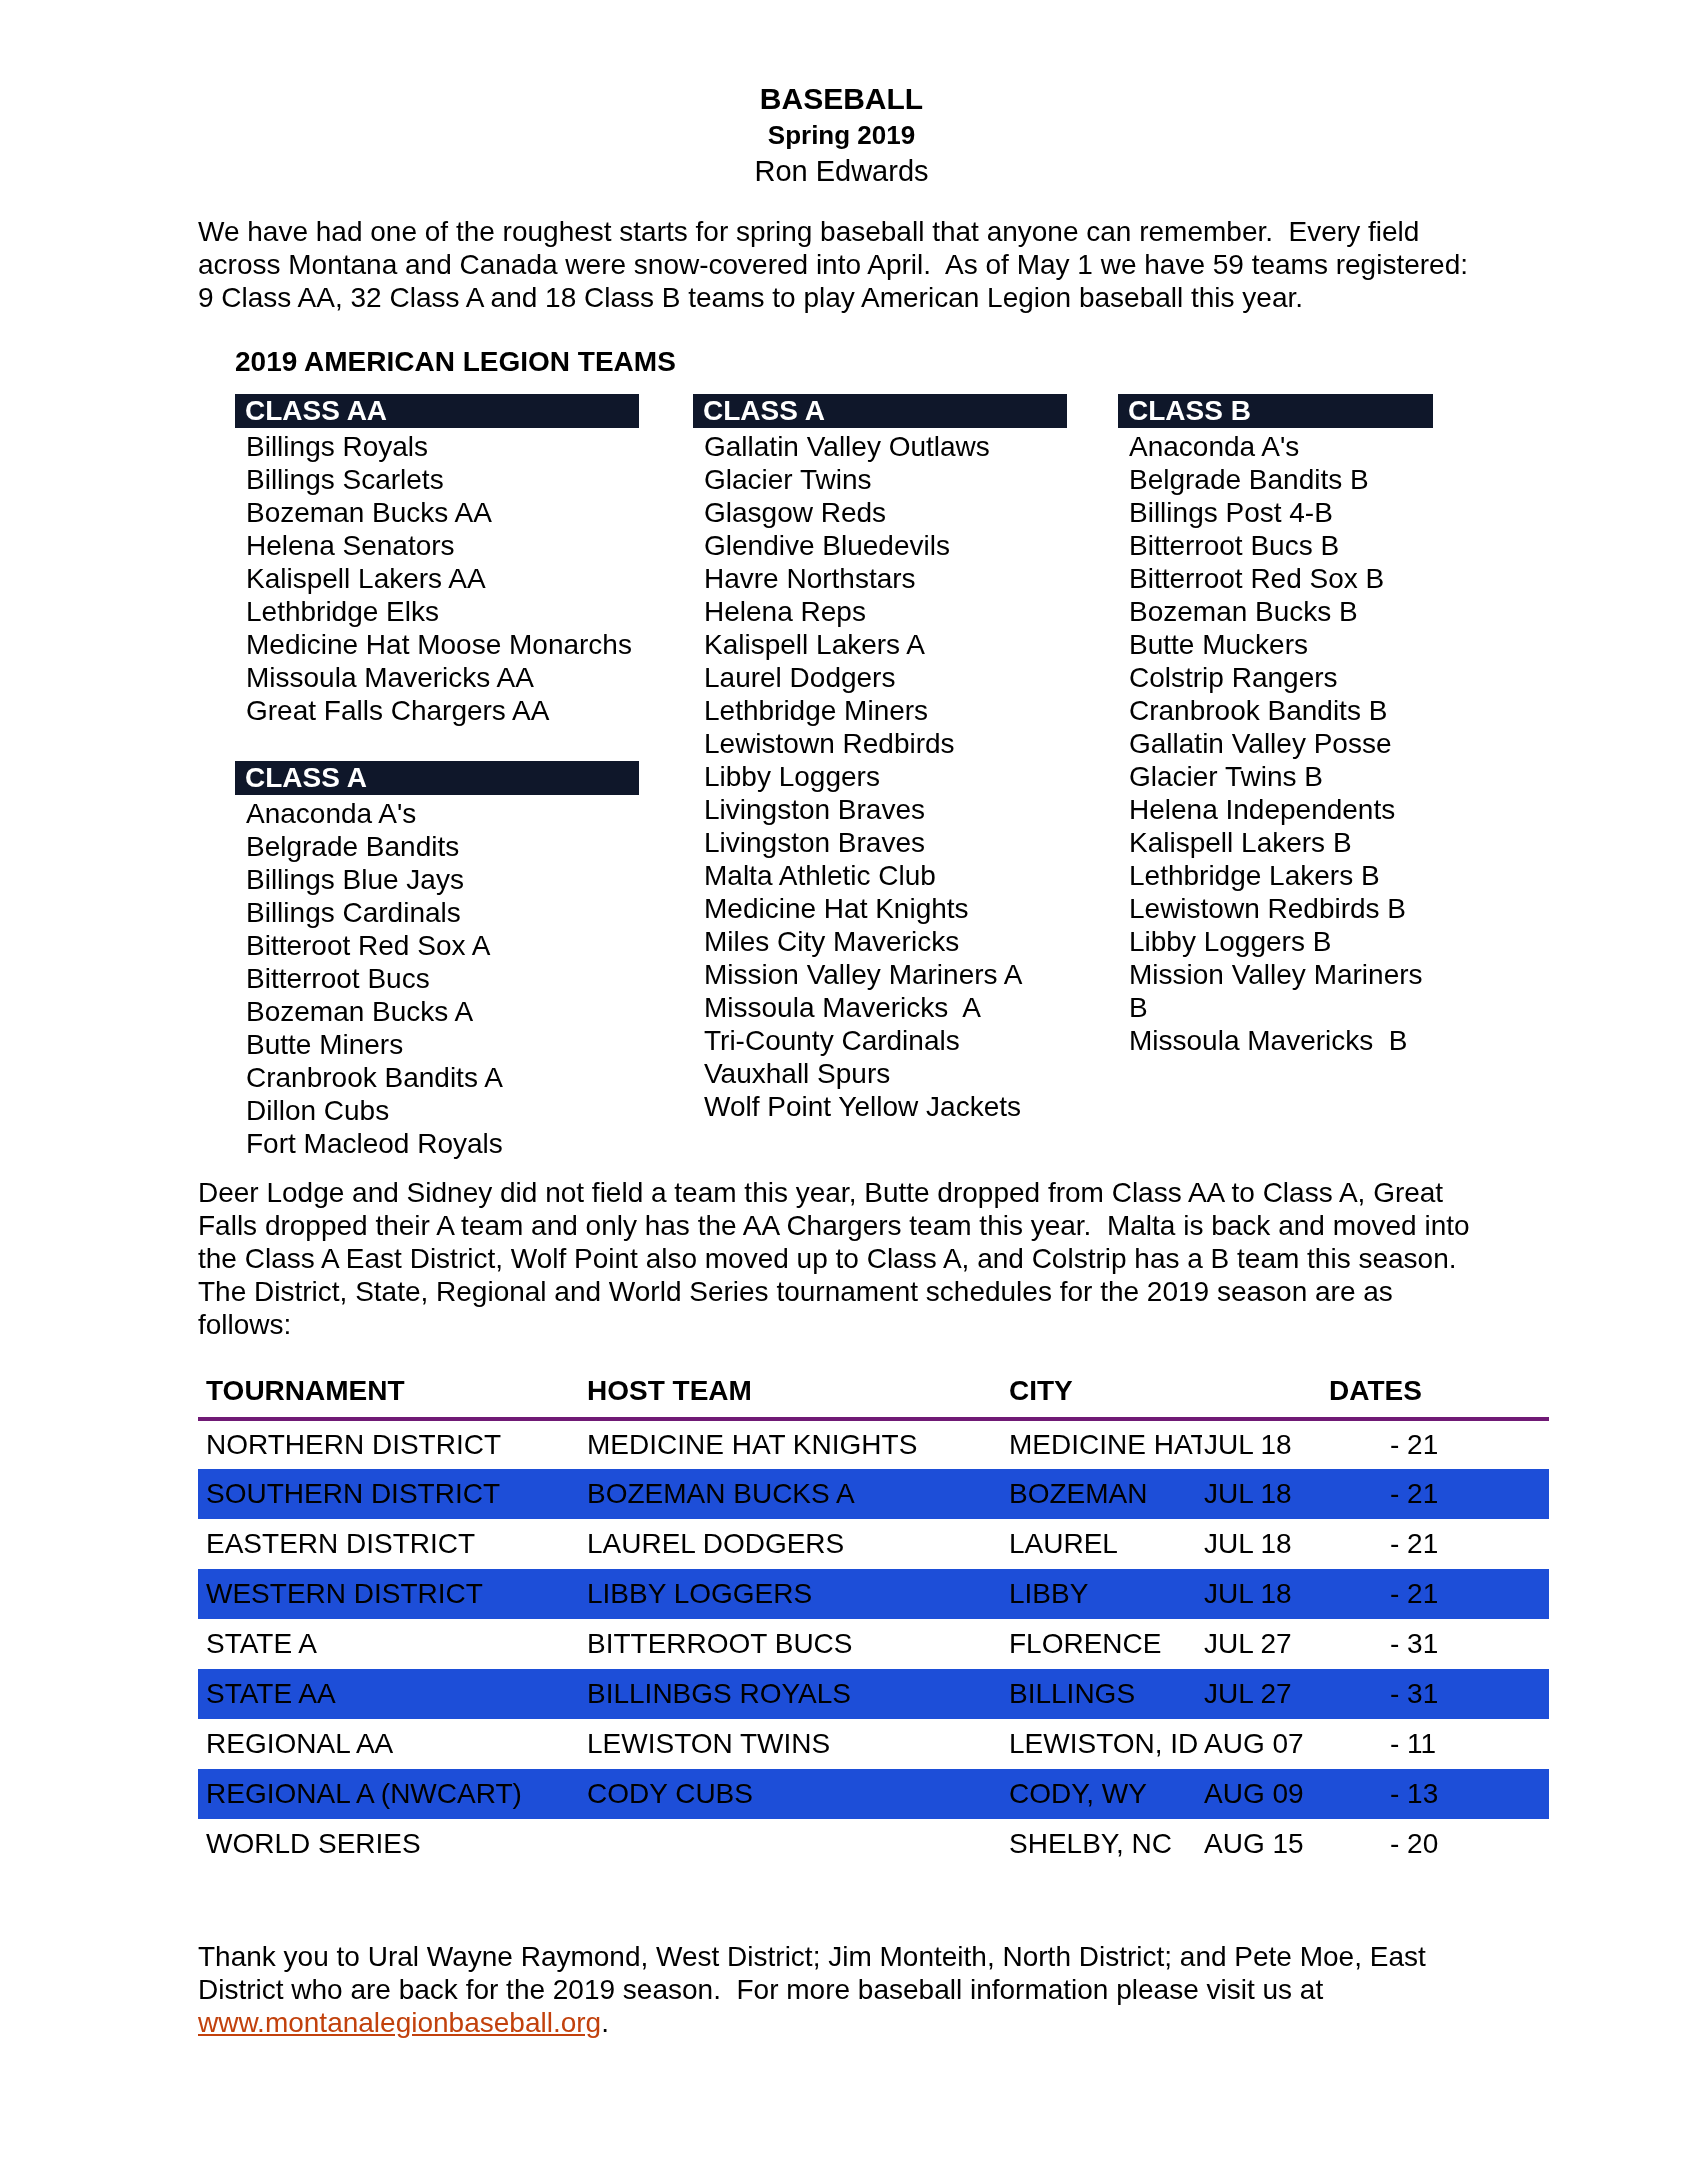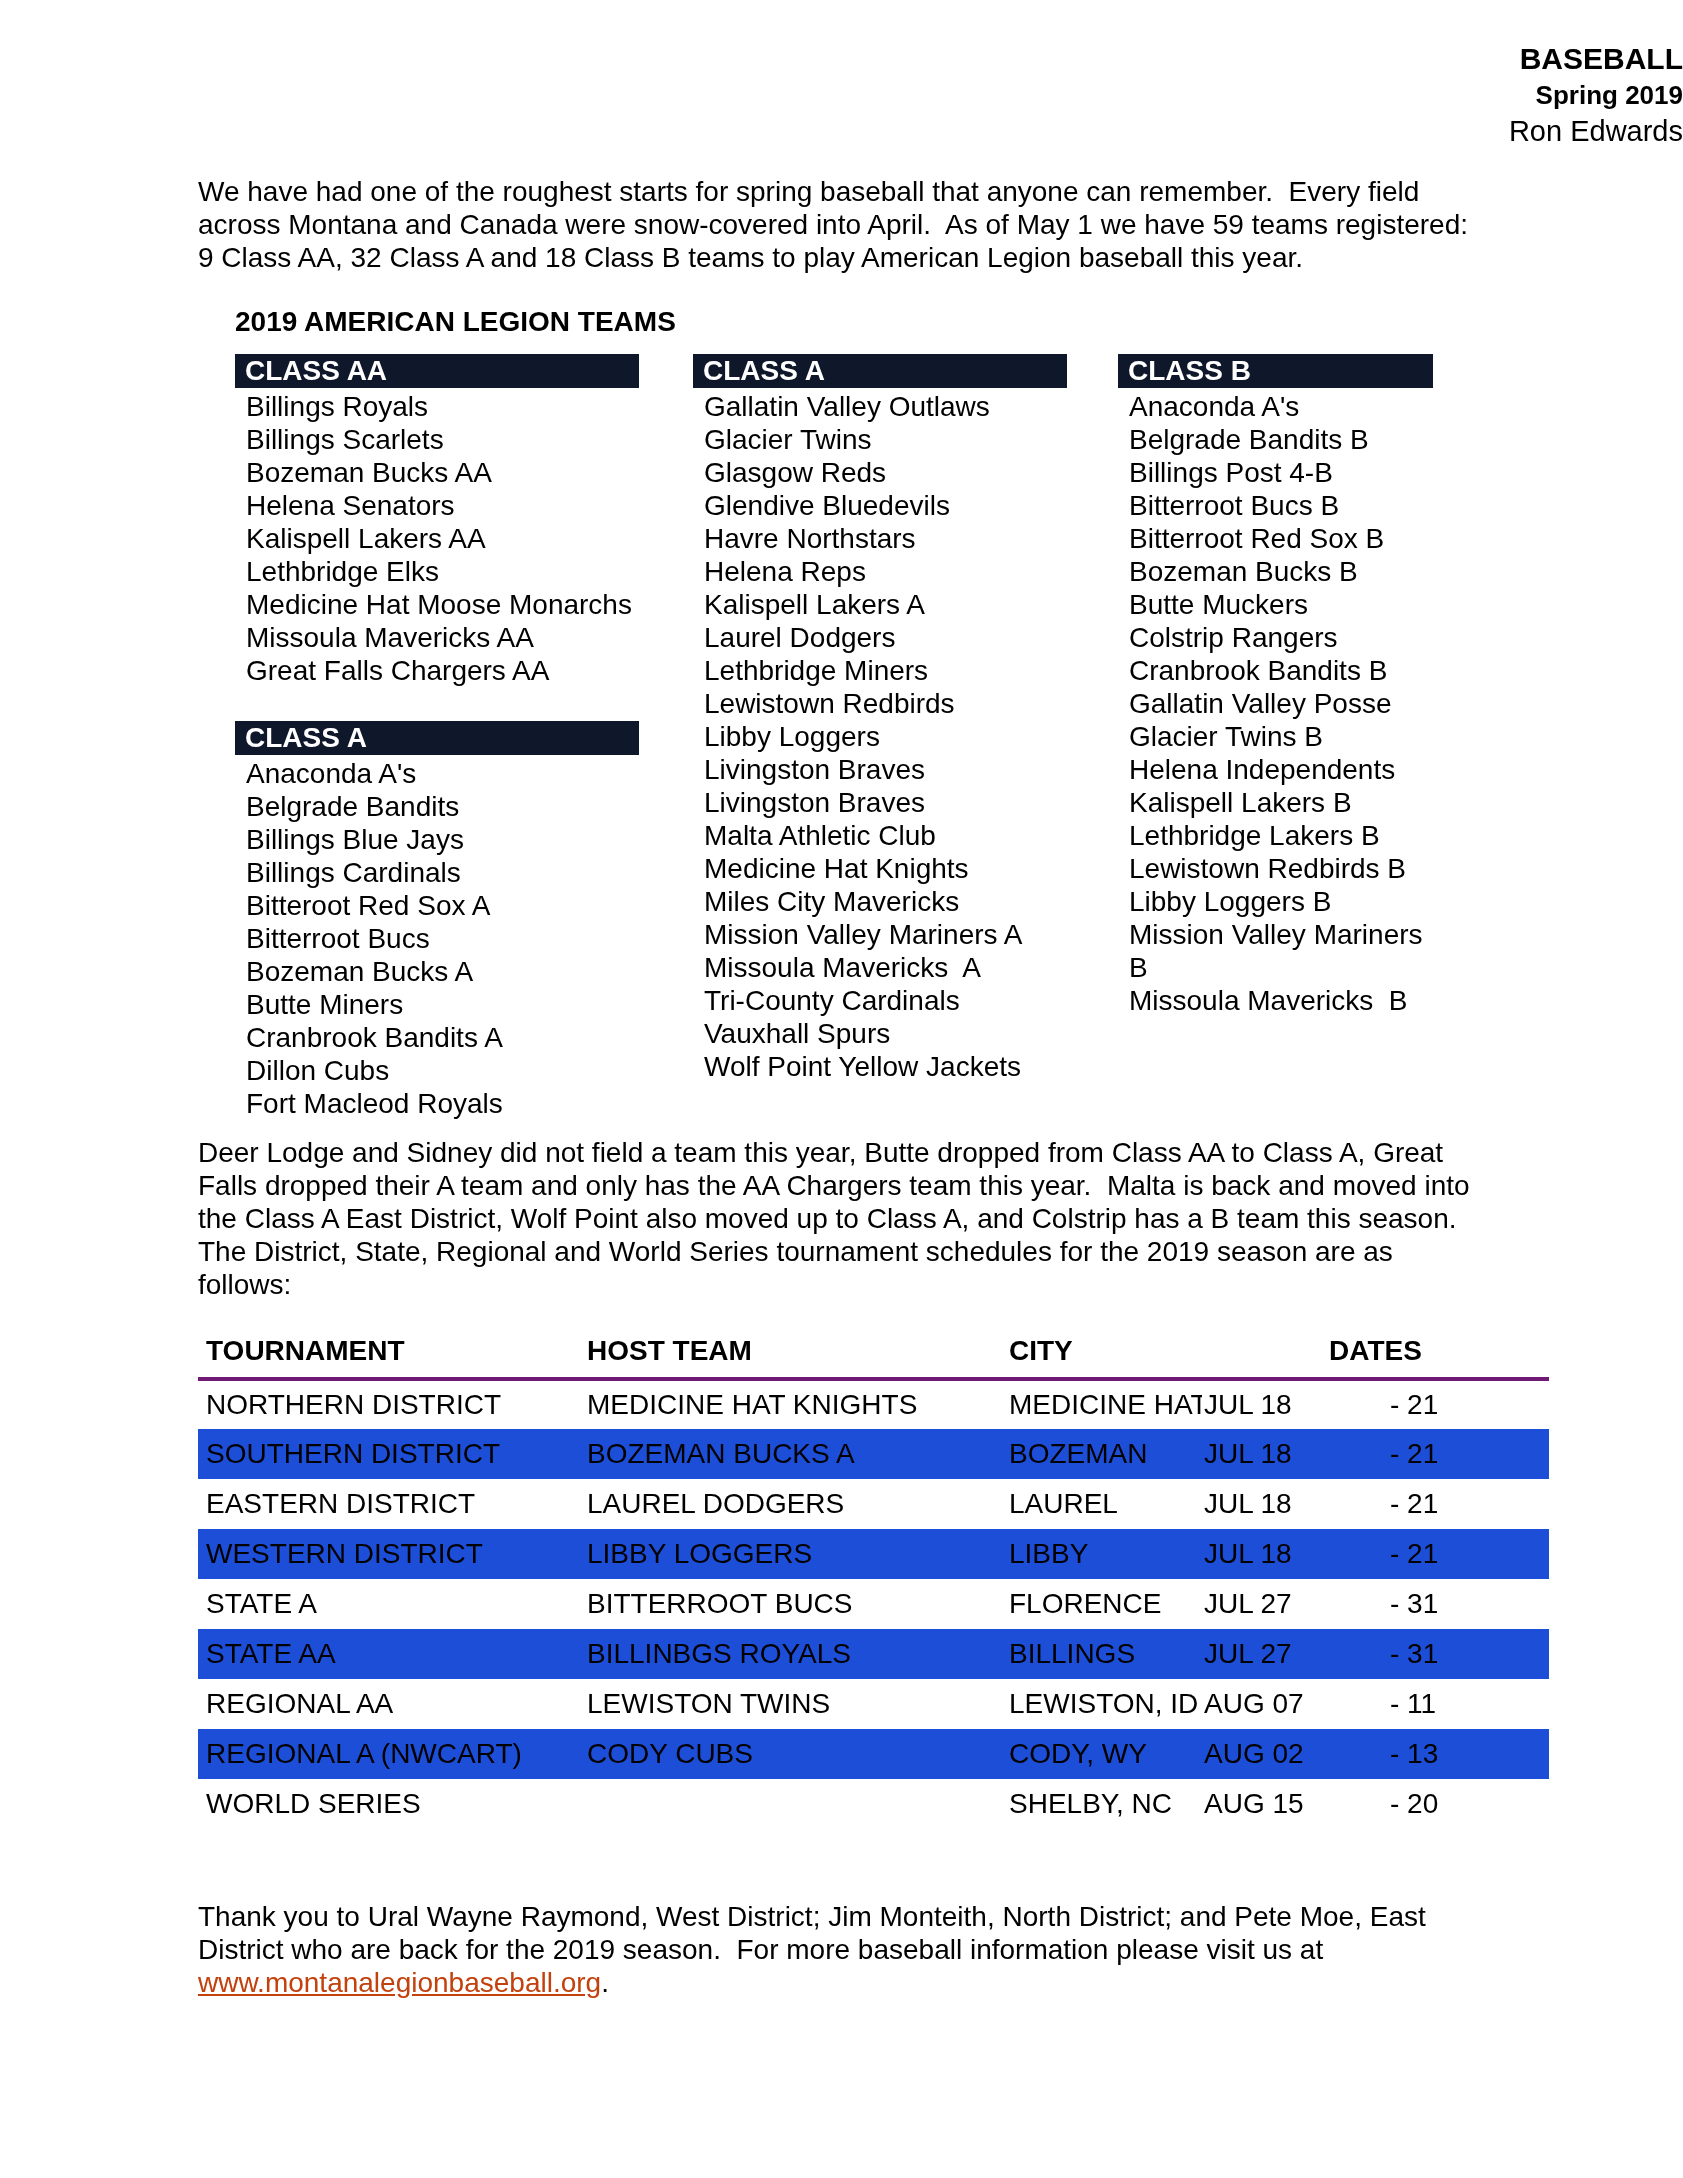--- a/index.html
+++ b/index.html
@@ -6,21 +6,21 @@
   html,body { background:#ffffff; }
   .page {
     position:relative;
     width:1683px; height:2178px;
     background:#ffffff;
     font-family:"Liberation Sans", sans-serif;
     color:#000000;
     font-size:28px;
     overflow:hidden;
   }
-  .title-block { padding-top:41px; text-align:right; line-height:36px; }
+  .title-block { padding-top:81px; text-align:center; line-height:36px; }
   .doc-title    { font-weight:bold; font-size:30px; }
   .doc-subtitle { font-weight:bold; font-size:26px; }
   .doc-author   { font-size:29px; }
 
   .para {
     margin-left:198px;
     width:1272px;
     line-height:33px;
     white-space:pre-wrap;
   }
@@ -262,21 +262,21 @@
         <td>REGIONAL AA</td>
         <td>LEWISTON TWINS</td>
         <td>LEWISTON, ID</td>
         <td class="date-cell">AUG 07</td>
         <td class="date-cell">- 11</td>
       </tr>
       <tr class="stripe">
         <td>REGIONAL A (NWCART)</td>
         <td>CODY CUBS</td>
         <td>CODY, WY</td>
-        <td class="date-cell">AUG 02</td>
+        <td class="date-cell">AUG 09</td>
         <td class="date-cell">- 13</td>
       </tr>
       <tr>
         <td>WORLD SERIES</td>
         <td></td>
         <td>SHELBY, NC</td>
         <td class="date-cell">AUG 15</td>
         <td class="date-cell">- 20</td>
       </tr>
     </tbody>

